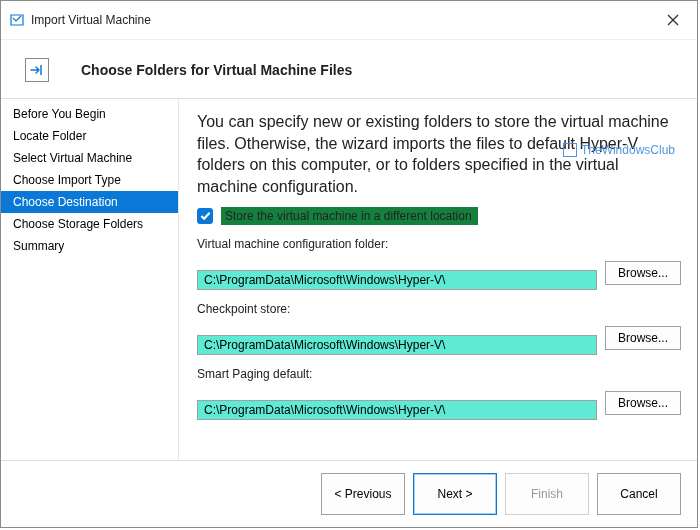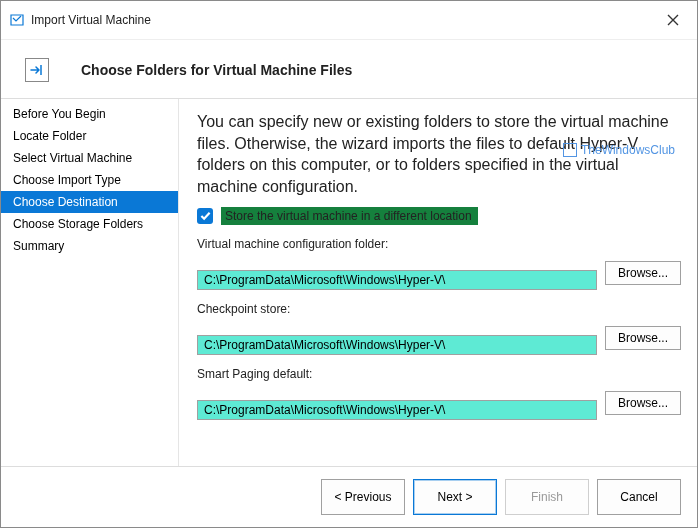--- a/index.html
+++ b/index.html
@@ -27,21 +27,21 @@
     .checkrow .cbox svg{ width:11px; height:10px; stroke:#fff; stroke-width:2.4; fill:none;}
     .checkrow .hl { background:#15803d; padding:2px 6px 2px 4px; font-size:12px;}
     .fieldblock { margin-bottom:12px; }
     .fieldblock .lbl { font-size:12px; margin-bottom:4px;}
     .fieldrow { display:flex; gap:8px; align-items:center;}
     .txt { flex:1; height:20px; border:1px solid #a0a0a0; padding:2px 6px; font-size:12px; font-family:inherit; background:#5eead4;margin-top:15px;}
     .btn { height:24px; padding:0 12px; border:1px solid #a0a0a0; background:#fdfdfd; font-size:12px; font-family:inherit; cursor:default;}
     .wm { position:absolute; right:22px; top:44px; display:flex; align-items:center; gap:4px; color:#4a90e2; font-size:12px; opacity:.95;}
     .wm .wbox{ width:14px; height:14px; border:1.5px solid #4a90e2;}
     .footer { border-top:1px solid #ddd; padding:12px 16px; display:flex; justify-content:flex-end; gap:8px;}
-    .footer .btn { min-width:84px; height:36px;}
+    .footer .btn { min-width:84px; height:42px;}
     .footer .btn.default { border:1px solid #0a78d6; box-shadow:0 0 0 1px rgba(10,120,214,.35) inset;}
     .footer .btn[disabled]{ color:#9a9a9a; border-color:#cfcfcf;}
   </style>
 </head>
 <body>
 
 <div class="window">
 
   <div class="titlebar">
     <span class="ticon">

